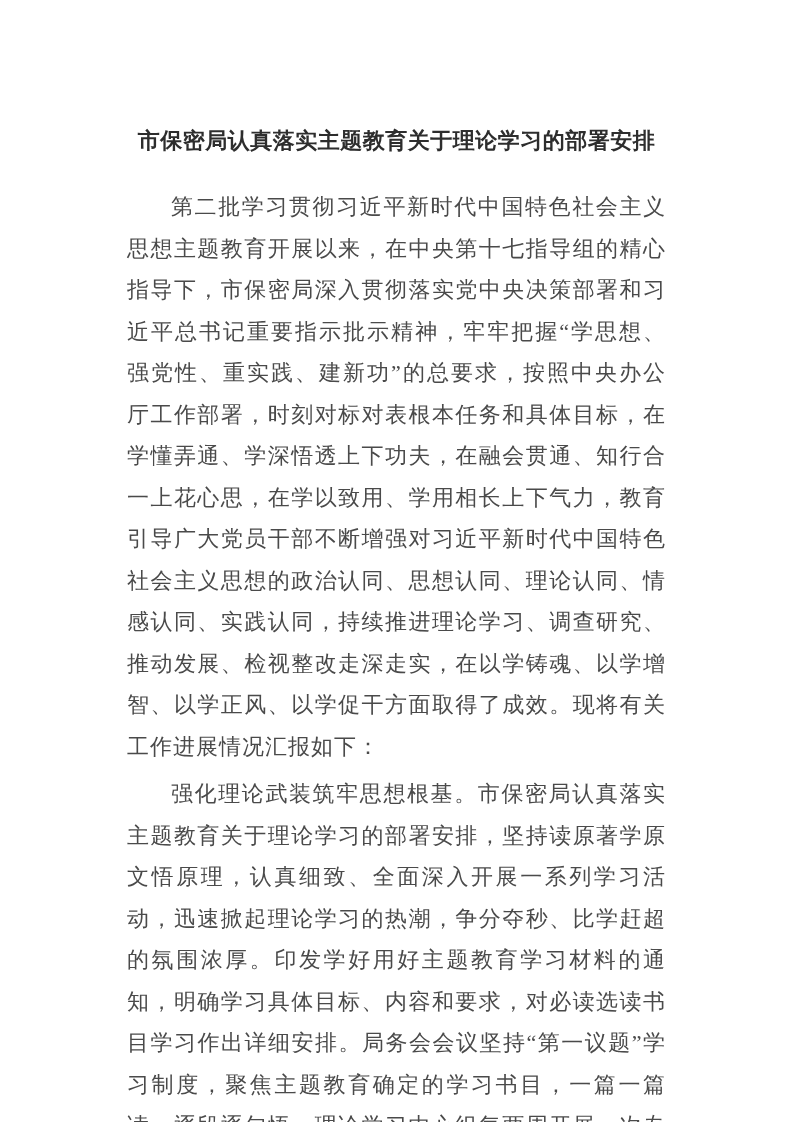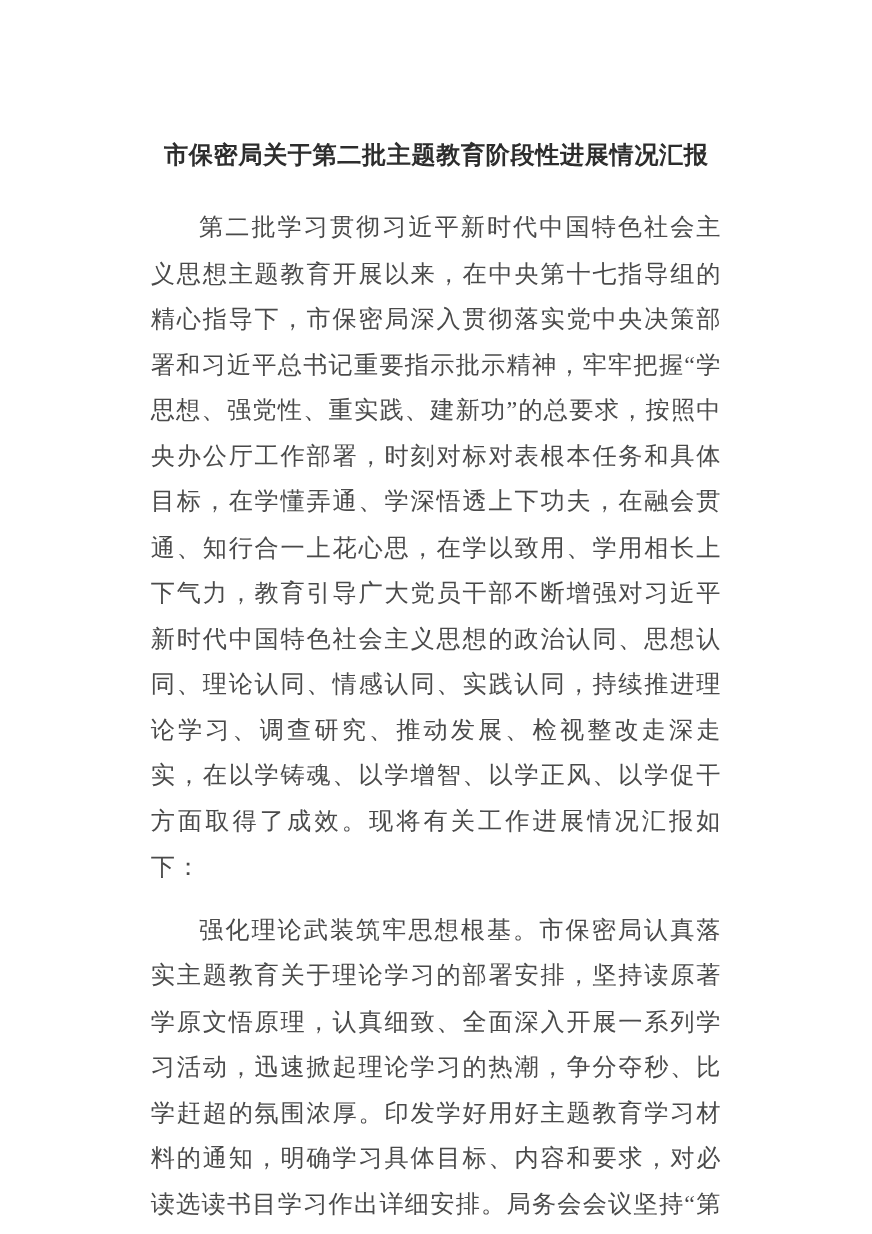--- a/index.html
+++ b/index.html
@@ -24,33 +24,33 @@
     font-weight: 700;
     line-height: 30px;
     text-align: center;
     color: #2d2d2d;
     letter-spacing: 0.5px;
   }
   .doc-body {
     color: #4a4a4a;
   }
   .doc-paragraph {
-    margin: 16px;
+    margin: 6px;
     font-size: 22px;
     line-height: 41.5px;
     letter-spacing: 1px;
     text-align: justify;
     text-justify: inter-ideograph;
     text-indent: 2em;
     word-break: break-all;
     overflow-wrap: break-word;
   }
 </style>
 </head>
 <body>
 
 <div class="page">
-  <h1 class="doc-title">市保密局关于第二批主题教育阶段性进展情况汇报</h1>
+  <h1 class="doc-title">市保密局认真落实主题教育关于理论学习的部署安排</h1>
   <div class="doc-body">
     <p class="doc-paragraph">第二批学习贯彻习近平新时代中国特色社会主义思想主题教育开展以来，在中央第十七指导组的精心指导下，市保密局深入贯彻落实党中央决策部署和习近平总书记重要指示批示精神，牢牢把握“学思想、强党性、重实践、建新功”的总要求，按照中央办公厅工作部署，时刻对标对表根本任务和具体目标，在学懂弄通、学深悟透上下功夫，在融会贯通、知行合一上花心思，在学以致用、学用相长上下气力，教育引导广大党员干部不断增强对习近平新时代中国特色社会主义思想的政治认同、思想认同、理论认同、情感认同、实践认同，持续推进理论学习、调查研究、推动发展、检视整改走深走实，在以学铸魂、以学增智、以学正风、以学促干方面取得了成效。现将有关工作进展情况汇报如下：</p>
     <p class="doc-paragraph">强化理论武装筑牢思想根基。市保密局认真落实主题教育关于理论学习的部署安排，坚持读原著学原文悟原理，认真细致、全面深入开展一系列学习活动，迅速掀起理论学习的热潮，争分夺秒、比学赶超的氛围浓厚。印发学好用好主题教育学习材料的通知，明确学习具体目标、内容和要求，对必读选读书目学习作出详细安排。局务会会议坚持“第一议题”学习制度，聚焦主题教育确定的学习书目，一篇一篇读、逐段逐句悟。理论学习中心组每两周开展一次专题学习，</p>
   </div>
 </div>
 
 </body></html>

